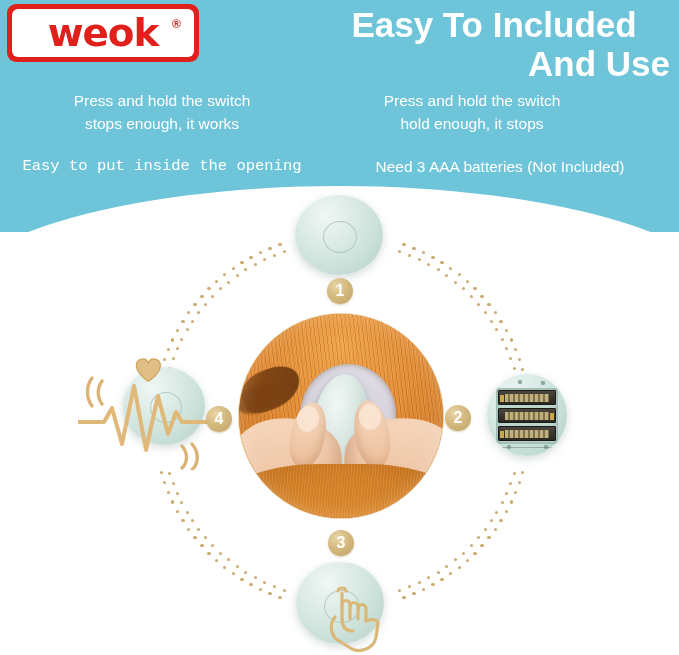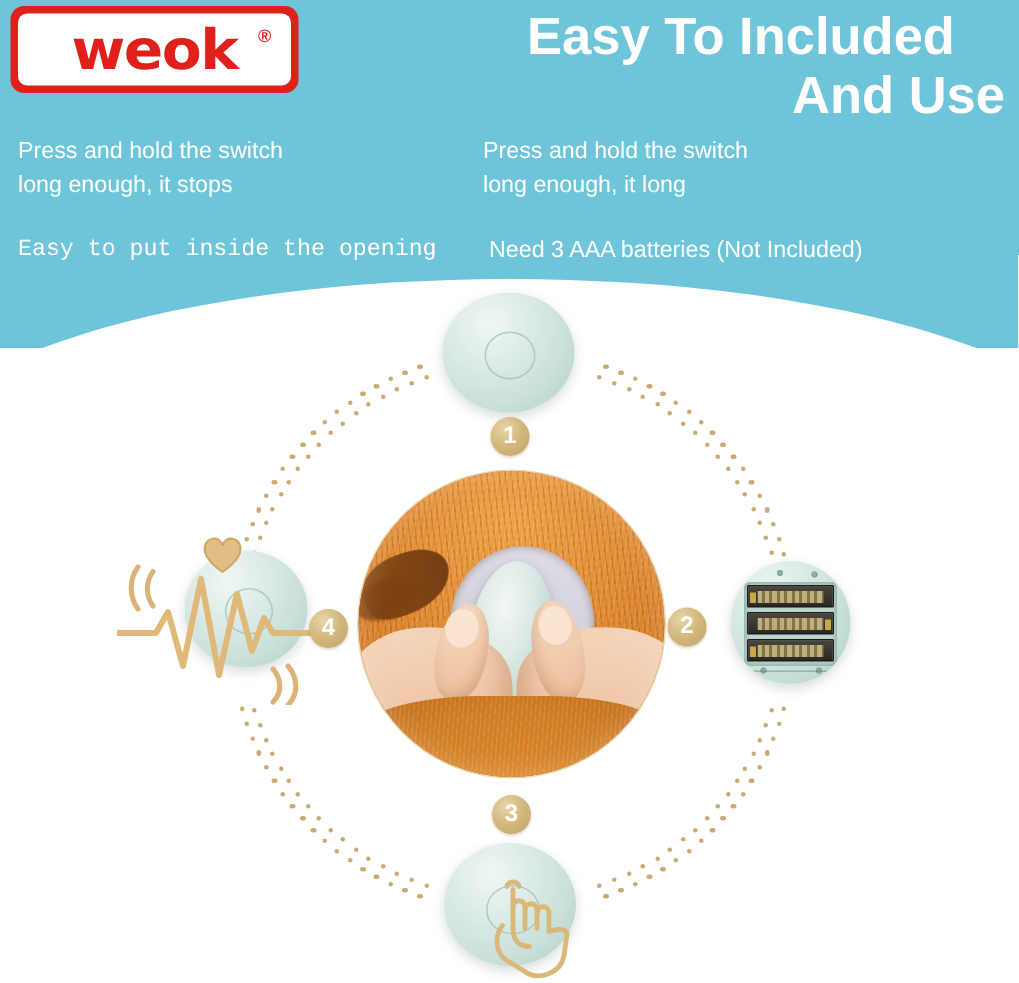--- a/index.html
+++ b/index.html
@@ -26,21 +26,21 @@
             font-weight:bold;}
 
   #title-1{position:absolute;left:318px;top:6px;width:352px;
            color:#ffffff;font-size:35px;font-weight:bold;text-align:center;
            letter-spacing:0px;line-height:38px;}
   #title-2{position:absolute;left:318px;top:45px;width:352px;
            color:#ffffff;font-size:35px;font-weight:bold;text-align:right;
            letter-spacing:0px;line-height:38px;}
 
   .hd-txt{position:absolute;color:#ffffff;font-size:15.5px;line-height:23px;
-          font-weight:400;}
+          text-align:center;font-weight:400;}
   #txt-l1{left:12px;top:89px;width:300px;}
   #txt-l2{left:12px;top:155px;width:300px;font-family:Liberation Mono, monospace;}
   #txt-r1{left:322px;top:89px;width:300px;}
   #txt-r2{left:326px;top:155px;width:348px;}
 
   
   .ring{position:absolute;border-radius:50%;}
   #ring-outer{left:152px;top:232px;width:380px;height:378px;}
   #ring-inner{left:160px;top:240px;width:364px;height:362px;}
   .dot{position:absolute;width:4px;height:4px;border-radius:50%;background:#cbab72;}
@@ -171,25 +171,25 @@
         <div id="logo-text" data-name="brand-logo-text">weok</div>
         <div id="logo-reg" data-name="registered-trademark-icon">®</div>
       </div>
     </div>
 
     <div id="title-1" data-name="headline-line-1">Easy To Included</div>
     <div id="title-2" data-name="headline-line-2">And Use</div>
 
     <div class="hd-txt" id="txt-l1" data-name="note-left-top">
       <div data-name="note-left-top-line1">Press and hold the switch</div>
-      <div data-name="note-left-top-line2">long enough,  it stops</div>
+      <div data-name="note-left-top-line2">stops enough,  it works</div>
     </div>
     <div class="hd-txt" id="txt-r1" data-name="note-right-top">
       <div data-name="note-right-top-line1">Press and hold the switch</div>
-      <div data-name="note-right-top-line2">long enough,  it long</div>
+      <div data-name="note-right-top-line2">hold enough,  it stops</div>
     </div>
     <div class="hd-txt" id="txt-l2" data-name="note-left-bottom">Easy to put inside the opening</div>
     <div class="hd-txt" id="txt-r2" data-name="note-right-bottom">Need 3 AAA batteries (Not Included)</div>
 
     <div id="header-curve" data-name="header-curve-divider"></div>
   </div>
 
   <div class="ring" id="ring-outer" data-name="dotted-ring-outer">
       <div class="dot" data-name="ring-dot" style="width: 3.4px; height: 3.4px; left: 368.952px; top: 239.068px; background: rgb(203, 171, 114);"></div>
       <div class="dot" data-name="ring-dot" style="width: 3.4px; height: 3.4px; left: 365.75px; top: 249.062px; background: rgb(203, 171, 114);"></div>

